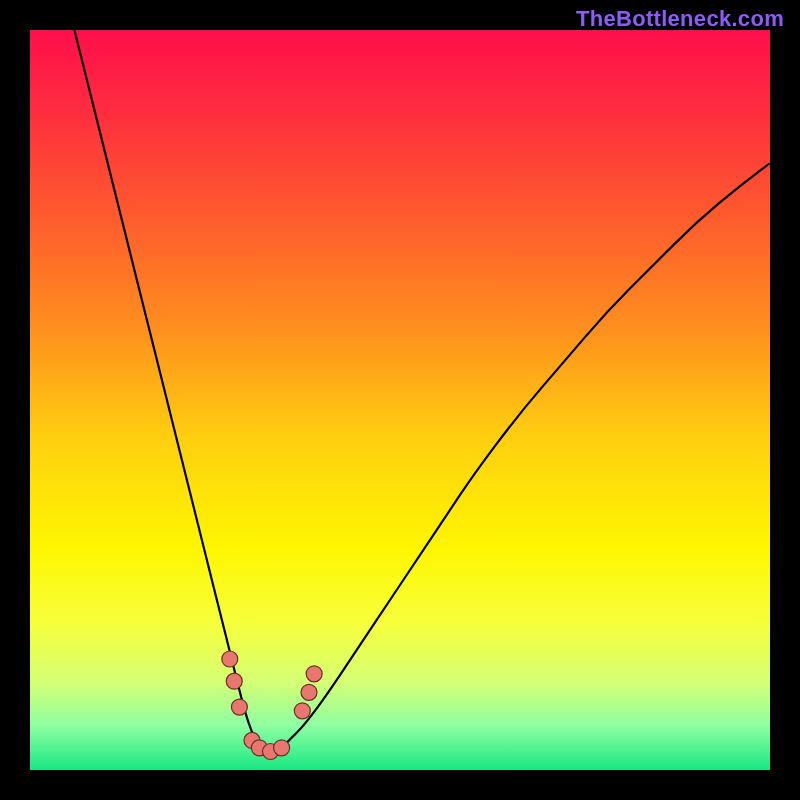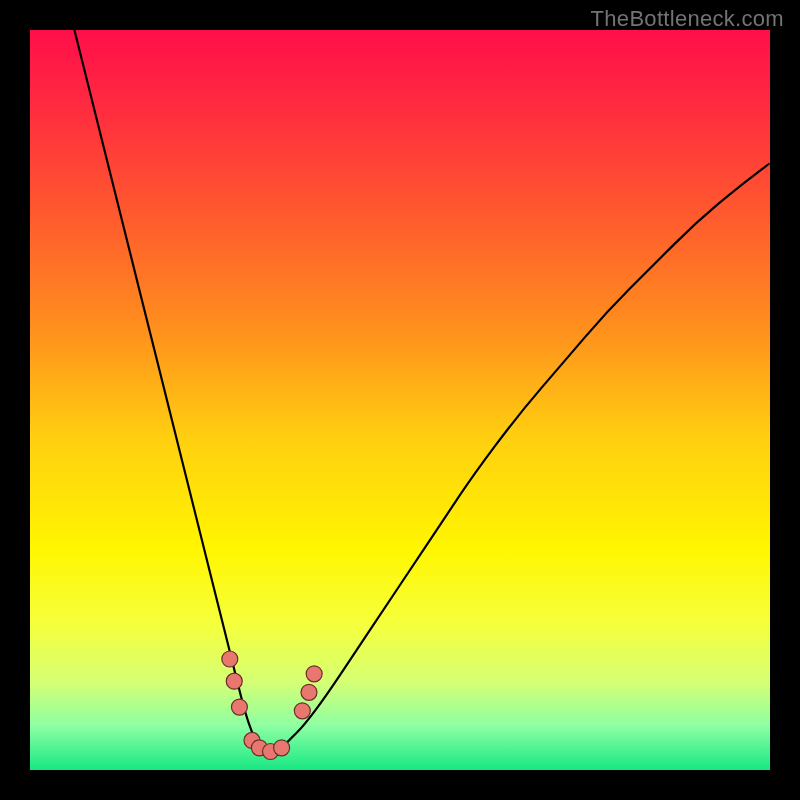--- a/index.html
+++ b/index.html
@@ -14,23 +14,23 @@
   .stage {
     position: relative;
     width: 800px;
     height: 800px;
     background: #000;
   }
   .watermark {
     position: absolute;
     top: 6px;
     right: 16px;
-    color: #737373;
+    color: #8b5cf6;
     font-size: 22px;
-    font-weight: 400;
+    font-weight: 700;
     letter-spacing: 0.3px;
     z-index: 50;
     user-select: none;
   }
   .plot {
     position: absolute;
     left: 30px;
     top: 30px;
     width: 740px;
     height: 740px;

